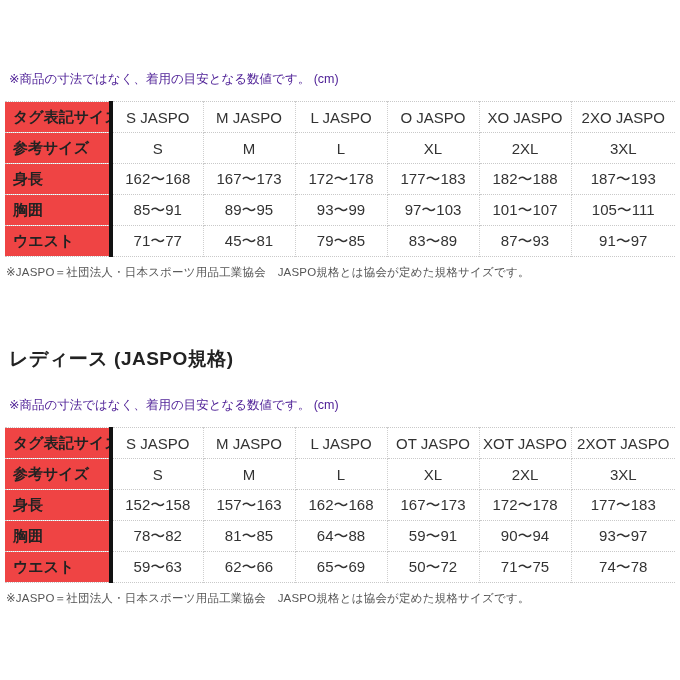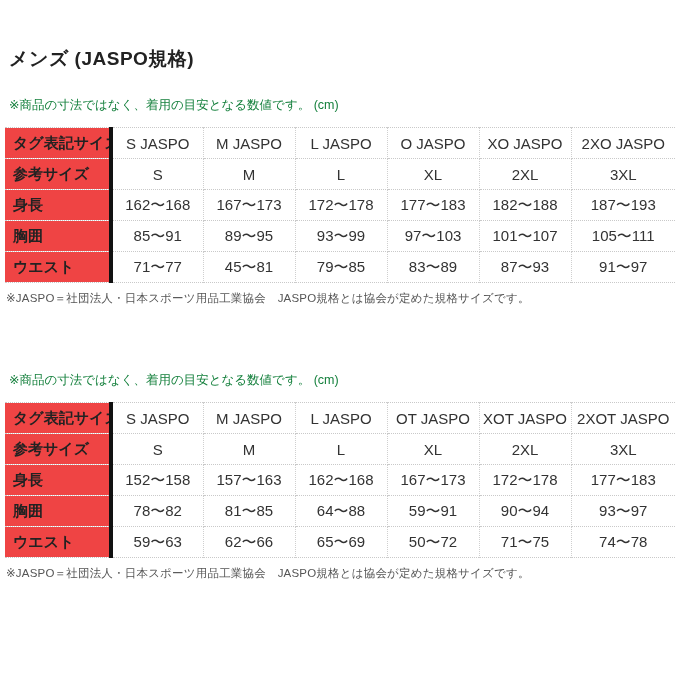--- a/index.html
+++ b/index.html
@@ -17,21 +17,21 @@
   .section-title {
     font-size: 19px;
     font-weight: bold;
     color: #222222;
     margin-left: 5px;
     letter-spacing: 0.5px;
   }
 
   .size-note {
     font-size: 12.5px;
-    color: #15803d;
+    color: #4c1d95;
     margin: 25px 0 13px 5px;
   }
 
   table.size-table {
     width: 670px;
     margin-left: 1px;
     border-collapse: collapse;
     table-layout: fixed;
     border-top: 1px dotted #c9c9c9;
     border-bottom: 1px dotted #c9c9c9;
@@ -71,21 +71,20 @@
     font-size: 11.5px;
     color: #555555;
     margin: 8px 0 0 2px;
     letter-spacing: 0.2px;
   }
 </style>
 </head>
 <body>
 
 <div class="section">
-  <h2 class="section-title">メンズ (JASPO規格)</h2>
   <p class="size-note">※商品の寸法ではなく、着用の目安となる数値です。 (cm)</p>
 
   <table class="size-table">
     <colgroup>
       <col class="col-label">
         <col class="col-size">
         <col class="col-size">
         <col class="col-size">
       <col class="col-size">
         <col class="col-size">
@@ -137,20 +136,21 @@
         <td>87〜93</td>
         <td>91〜97</td>
       </tr>
     </tbody>
   </table>
 
   <p class="jaspo-footnote">※JASPO＝社団法人・日本スポーツ用品工業協会　JASPO規格とは協会が定めた規格サイズです。</p>
 </div>
 
 <div class="section">
+  <h2 class="section-title">レディース (JASPO規格)</h2>
   <p class="size-note">※商品の寸法ではなく、着用の目安となる数値です。 (cm)</p>
 
   <table class="size-table">
     <colgroup>
       <col class="col-label">
         <col class="col-size">
         <col class="col-size">
         <col class="col-size">
       <col class="col-size">
         <col class="col-size">

